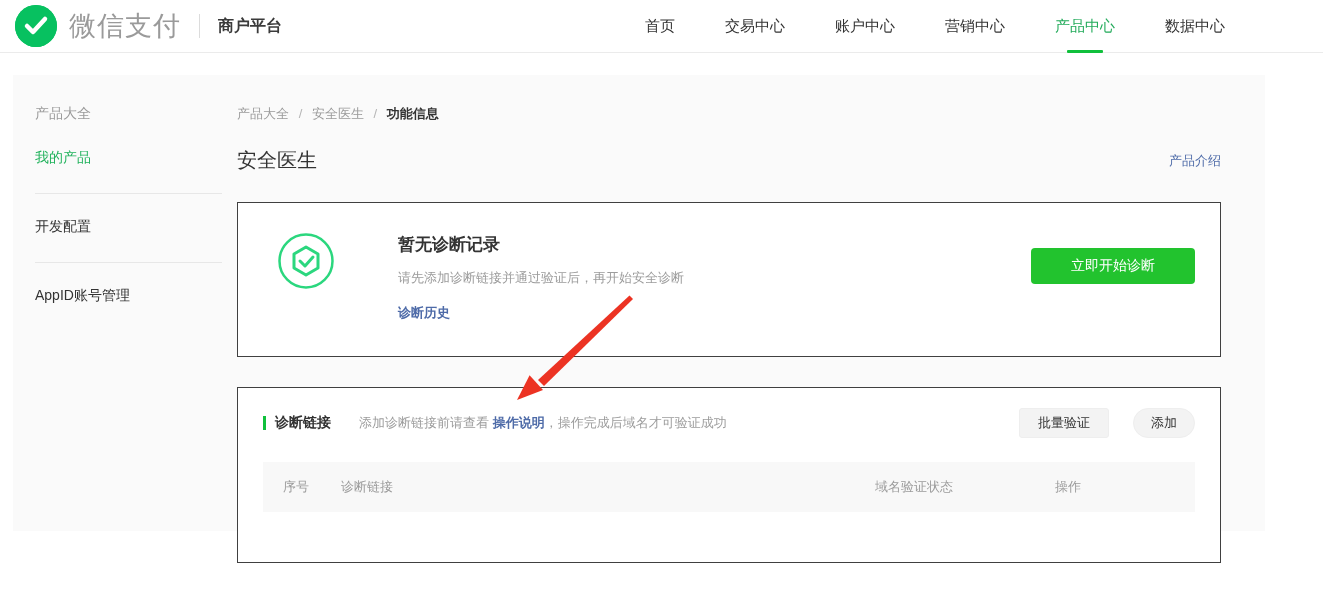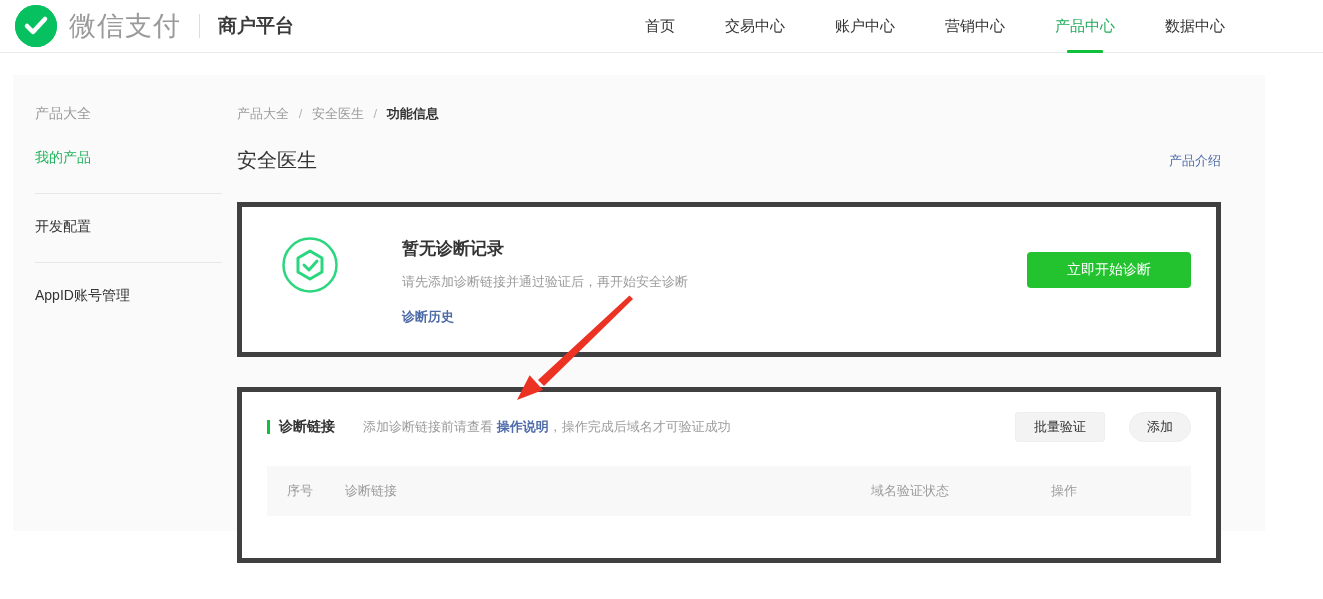--- a/index.html
+++ b/index.html
@@ -7,21 +7,21 @@
   body { font-family:"Liberation Sans","DejaVu Sans",sans-serif; color:#333; position:relative; }
 
   
   .header { height:53px; background:#fff; border-bottom:1px solid #ebebeb;
             display:flex; align-items:center; padding:0 0 0 15px; position:relative; z-index:2; }
   .logo-wrap { display:flex; align-items:center; }
   .logo-circle { width:42px; height:42px; border-radius:50%; background:#07c160;
                  display:flex; align-items:center; justify-content:center; }
   .logo-brand { font-size:27px; color:#9a9a9a; margin-left:12px; letter-spacing:1px; }
   .logo-divider { width:1px; height:24px; background:#dcdcdc; margin:0 18px; }
-  .logo-portal { font-size:19px; font-weight:bold; color:#3b3b3b; }
+  .logo-portal { font-size:16px; font-weight:bold; color:#3b3b3b; }
 
   .topnav { margin-left:auto; margin-right:98px; display:flex; gap:50px; }
   .nav-item { font-size:15px; color:#333; text-decoration:none; position:relative;
               cursor:pointer; white-space:nowrap;text-align:right; }
   .nav-item.active { color:#23ab5b; }
   .nav-item.active::after { content:""; position:absolute; left:50%; transform:translateX(-50%);
               bottom:-17px; width:36px; height:3px; background:#10c03c; border-radius:1px; }
 
   
   .workspace { position:absolute; left:13px; top:75px; width:1252px; height:456px;
@@ -40,21 +40,21 @@
   .breadcrumb { margin-top:30px; font-size:13px; color:#9b9b9b; }
   .crumb { color:#9b9b9b; text-decoration:none; cursor:pointer; }
   .crumb-sep { margin:0 6px; color:#b5b5b5; }
   .crumb.current { color:#333; font-weight:bold; cursor:default; }
 
   .title-row { margin-top:24px; display:flex; align-items:center; justify-content:space-between; }
   .page-title { font-size:20px; color:#333; font-weight:500; }
   .intro-link { font-size:13px; color:#4e6ba8; text-decoration:none; cursor:pointer; }
 
   
-  .card { background:#fff; border:5px solid #404040; }
+  .card { background:#fff; border:1px solid #404040; }
   .card-empty { margin-top:28px; height:155px; position:relative; padding:30px 25px 0 40px; }
   .shield-badge { position:absolute; left:40px; top:30px; width:56px; height:56px; }
   .empty-texts { margin-left:120px; }
   .empty-title { font-size:17px; font-weight:bold; color:#333; }
   .empty-sub { font-size:13px; color:#9c9c9c; margin-top:13px; }
   .history-link { display:inline-block; font-size:13px; color:#4e6ba8; font-weight:bold;
                   margin-top:17px; text-decoration:none; cursor:pointer; }
   .start-btn { position:absolute; right:25px; top:45px; width:164px; height:36px;
                background:#22c32e; color:#fff; border:none; border-radius:4px;
                font-size:14px; cursor:pointer; font-family:inherit; }

